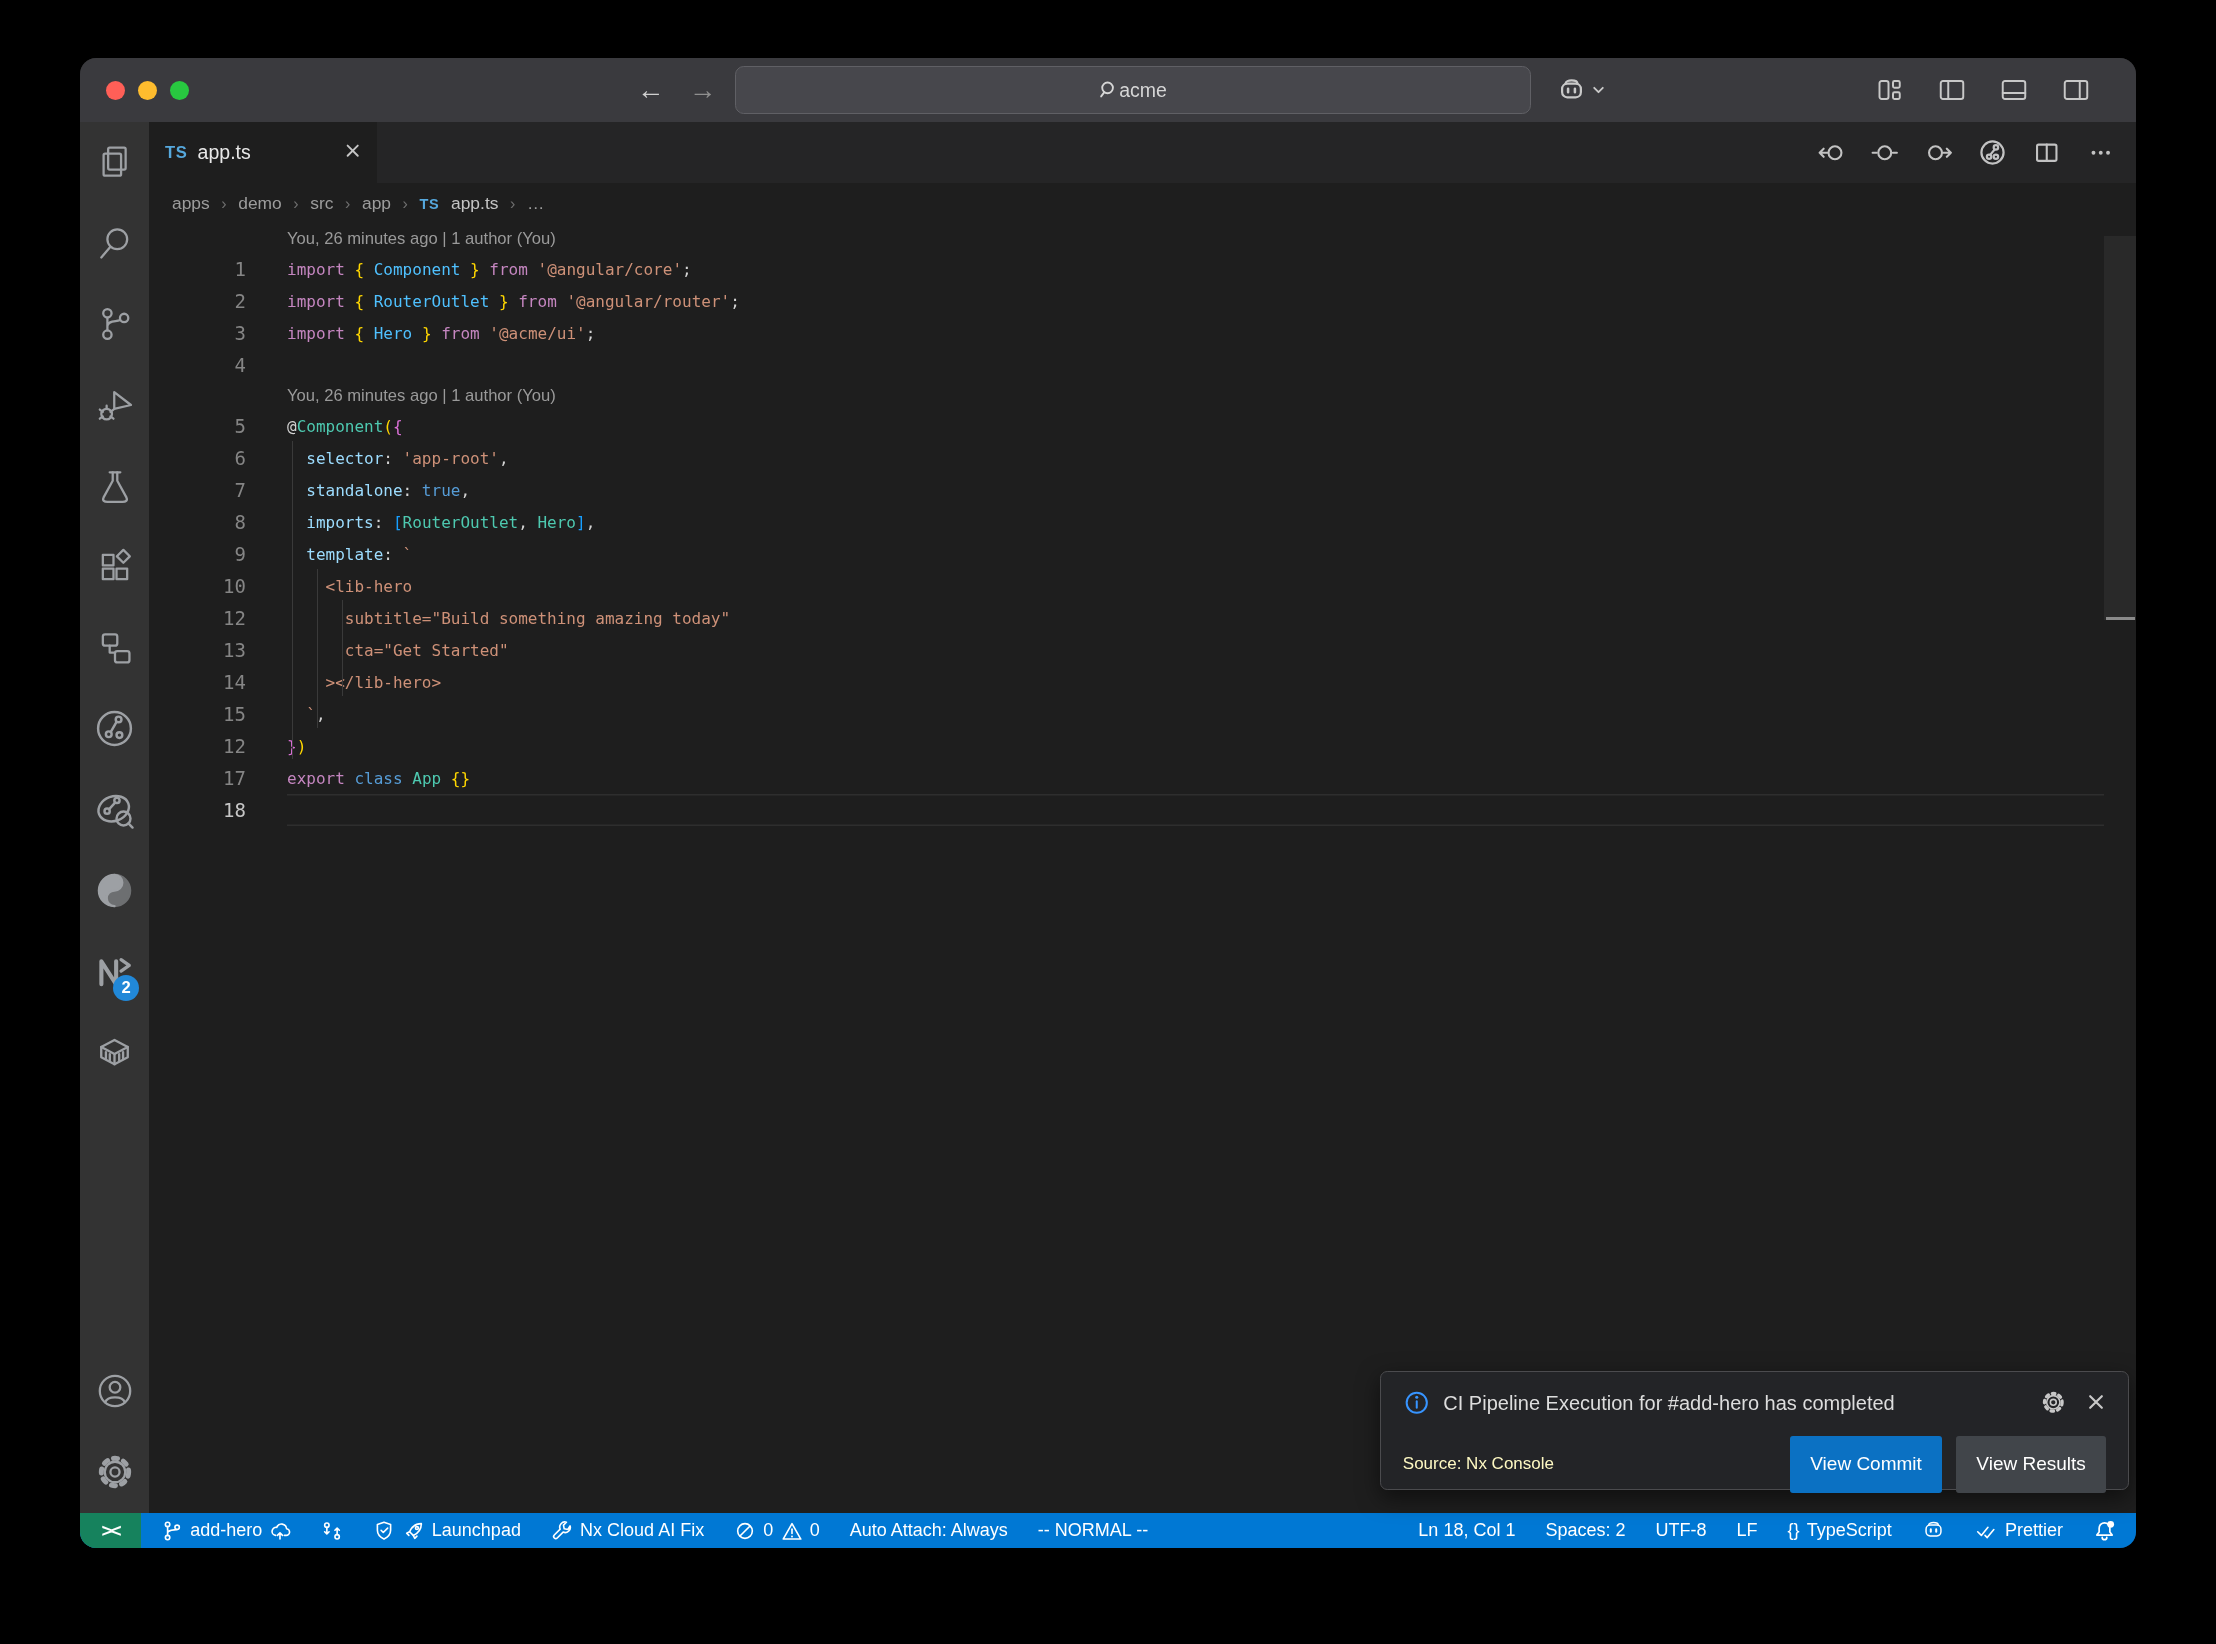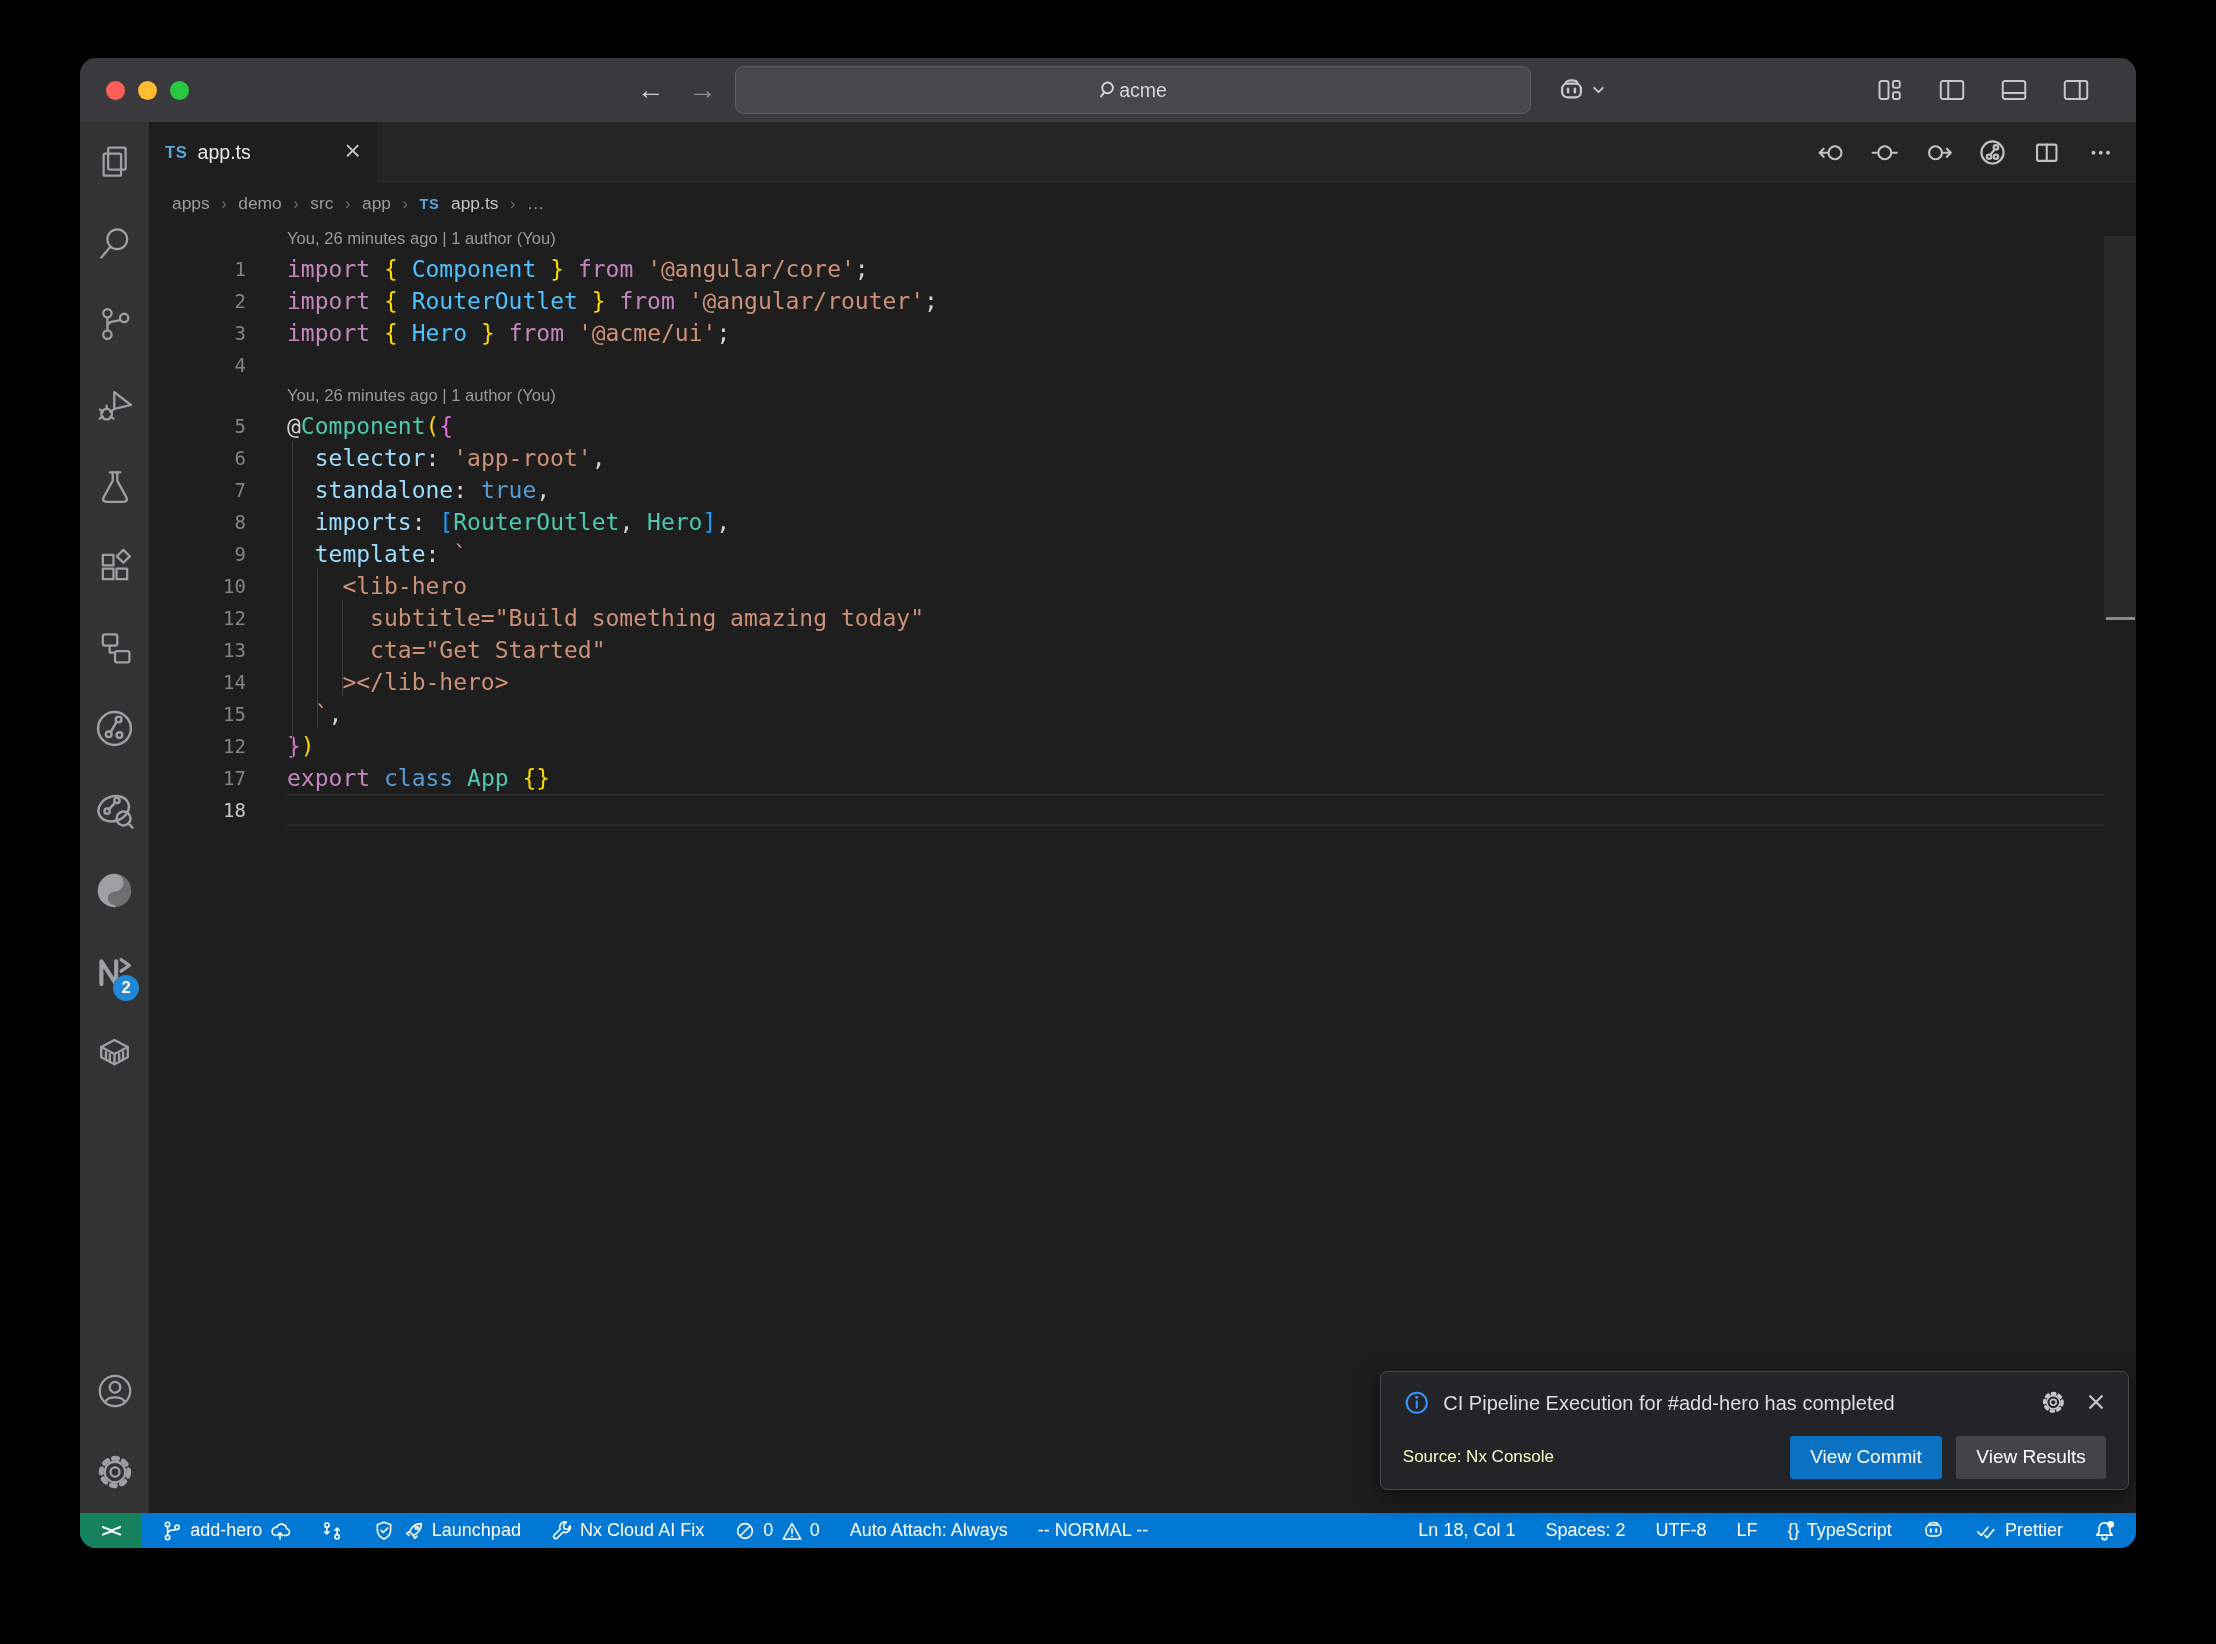--- a/index.html
+++ b/index.html
@@ -48,21 +48,21 @@
   .breadcrumbs { height:41px; display:flex; align-items:center; padding-left:23px; gap:11.6px; color:#9d9d9d; font-size:17.4px; flex:0 0 41px; }
   .bc-sep { color:#6e6e6e; font-size:16px; }
 
   
   .code-area { position:relative; flex:1; overflow:hidden; font-family:"DejaVu Sans Mono", monospace; }
   .row { display:flex; height:32px; align-items:center; }
   .row.lensrow { height:29px; }
   .gutter { width:138px; flex:0 0 138px; text-align:right; padding-right:41px;
             color:#858585; font-size:19px; font-family:"DejaVu Sans Mono", monospace; }
   .row.cur .gutter { color:#c6c6c6; }
-  .content { flex:1; margin-right:32px; font-size:23px; white-space:pre; color:#d4d4d4; }
+  .content { flex:1; margin-right:32px; font-size:16px; white-space:pre; color:#d4d4d4; }
   .row.cur .content { box-shadow: inset 0 1.4px 0 #2e2e2e, inset 0 -1.4px 0 #2e2e2e; height:100%; display:flex; align-items:center; }
   .content.lens { font-family:"Liberation Sans", sans-serif; font-size:16.6px; color:#9a9a9a; }
   .tk-kw  { color:#C586C0; } .tk-imp { color:#4FC1FF; } .tk-b1 { color:#FFD700; }
   .tk-b2  { color:#DA70D6; } .tk-b3  { color:#179FFF; } .tk-str { color:#CE9178; }
   .tk-t   { color:#D4D4D4; } .tk-key { color:#9CDCFE; } .tk-kw2 { color:#569CD6; }
   .tk-cls { color:#4EC9B0; }
   .guide { position:absolute; width:1.4px; background:#3a3a3a; }
   .scroll-slider { position:absolute; right:0; top:11.6px; width:32px; height:384px; background:rgba(121,121,121,.12); }
   .scroll-mark { position:absolute; right:1.4px; top:393px; width:29px; height:2.9px; background:#8a8a8a; }
 
@@ -78,21 +78,21 @@
   
   .toast { position:absolute; right:7.2px; bottom:58px; width:749px; height:119px;
            background:#232427; border:0.7px solid #4b4b4e; border-radius:7.2px;
            box-shadow:0 7.2px 22px rgba(0,0,0,.5); padding:17.4px 22px; display:flex; flex-direction:column; }
   .toast-row1 { display:flex; align-items:center; gap:13px; }
   .toast-title { color:#dddddd; font-size:20px; flex:1; }
   .toast-icons { display:flex; align-items:center; gap:20px; color:#c8c8c8; }
   .toast-row2 { margin-top:19px; display:flex; align-items:center; }
   .toast-source { color:#fef9c3; font-size:17px; }
   .toast-btns { margin-left:auto; display:flex; gap:14.5px; }
-  .btn { height:43px; padding:0 20px; border:none; border-radius:2.9px; color:#fff; font-size:19px;
+  .btn { height:57px; padding:0 20px; border:none; border-radius:2.9px; color:#fff; font-size:19px;
          font-family:"Liberation Sans", sans-serif; display:flex; align-items:center; }
 </style>
 </head>
 <body>
 
 <div class="canvas">
   <div class="window">
 
     <div class="titlebar">
       <div class="traffic">

